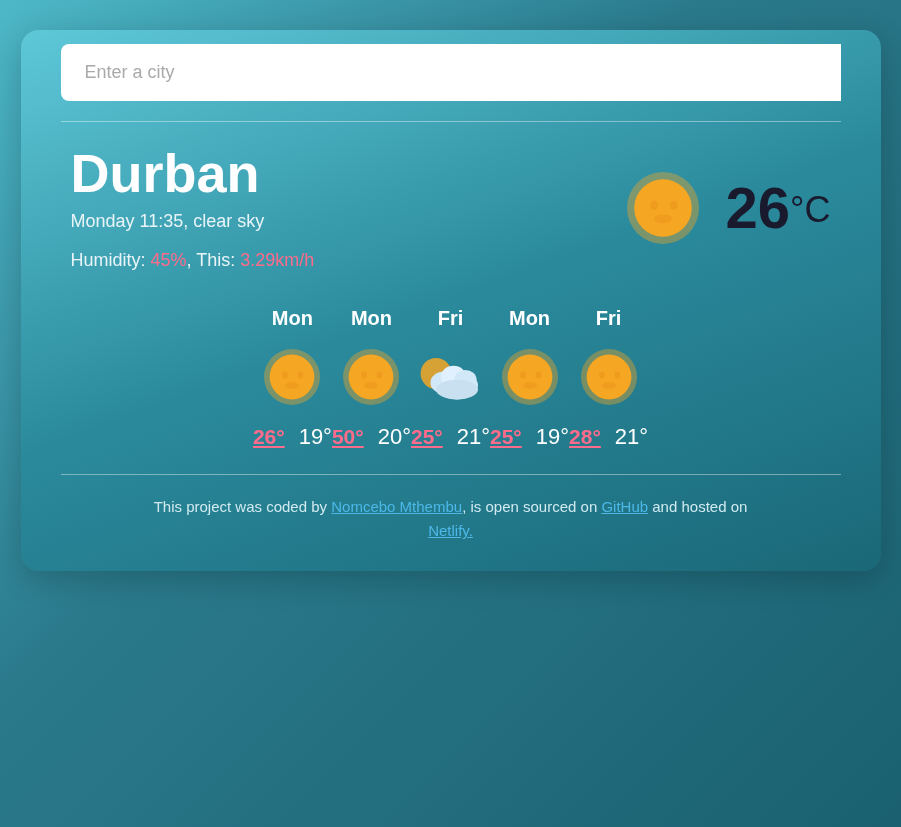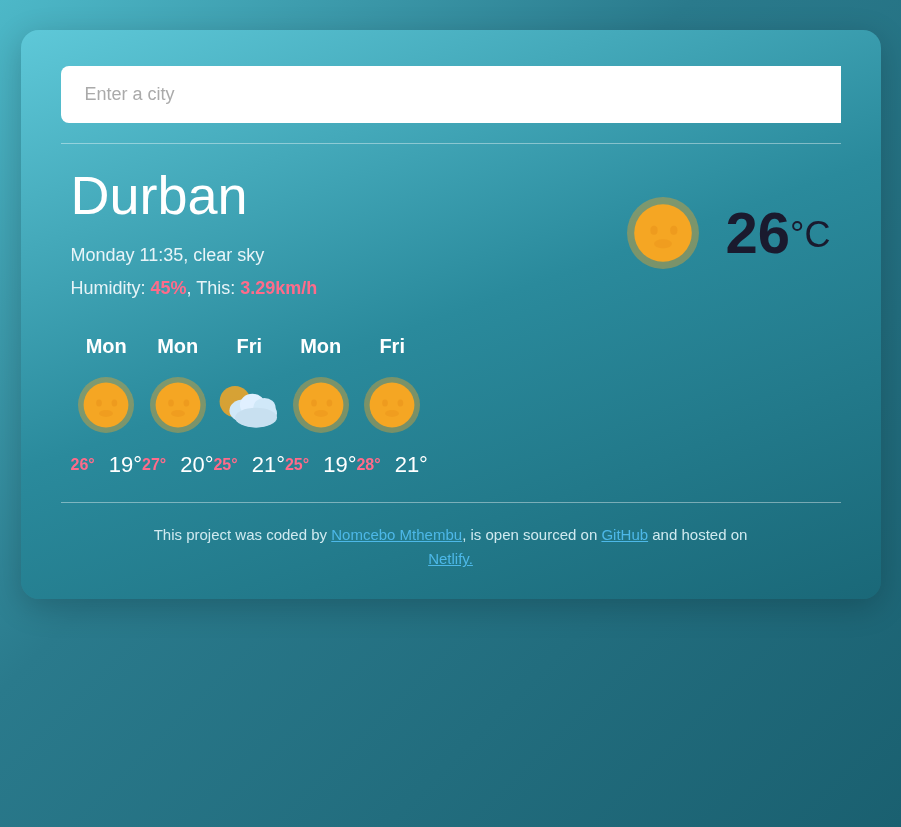--- a/index.html
+++ b/index.html
@@ -11,21 +11,21 @@
       display: flex;
       justify-content: center;
       align-items: flex-start;
       padding: 0;
     }
     .app-container {
       width: 860px;
       margin: 30px auto;
       background: linear-gradient(160deg, #5ec8d8 0%, #2a8a9c 50%, #1a6878 100%);
       border-radius: 18px;
-      padding: 36px 40px 28px;
+      padding: 14px 40px 28px;
       box-shadow: 0 8px 32px rgba(0,0,0,0.2);
     }
     .search-section {
       display: flex;
       gap: 0;
       margin-bottom: 20px;
     }
     .city-input {
       flex: 1;
       padding: 18px 24px;
@@ -58,37 +58,37 @@
     .main-weather {
       display: flex;
       justify-content: space-between;
       align-items: center;
       margin-bottom: 36px;
       padding: 0 10px;
     }
     .weather-left {}
     .city-name {
       font-size: 54px;
-      font-weight: 400;
+      font-weight: 700;
       color: #fff;
       line-height: 1.1;
-      margin-bottom: 20px;
+      margin-bottom: 8px;
     }
     .weather-date {
       font-size: 18px;
       color: #e8f4f8;
-      margin-bottom: 12px;
+      margin-bottom: 18px;
     }
     .weather-stats {
       font-size: 18px;
       color: #e8f4f8;
     }
     .humidity-val, .wind-val {
       color: #ff6b8a;
-      font-weight: 700;
+      font-weight: 400;
     }
     .weather-right {
       display: flex;
       align-items: center;
       gap: 18px;
     }
     .main-icon {
       width: 90px;
       height: 90px;
     }
@@ -99,21 +99,21 @@
       line-height: 1;
     }
     .temp-unit {
       font-size: 36px;
       font-weight: 400;
       color: #1a1a2e;
       vertical-align: super;
     }
     .forecast-section {
       display: flex;
-      justify-content: flex-start;
+      justify-content: center;
       margin-bottom: 24px;
       padding: 0 10px;
     }
     .forecast-day {
       display: flex;
       flex-direction: column;
       align-items: center;
       gap: 12px;
     }
     .day-label {
@@ -124,23 +124,24 @@
     .forecast-icon {
       width: 70px;
       height: 70px;
     }
     .temp-row {
       display: flex;
       gap: 14px;
       align-items: center;
     }
     .temp-high {
-      font-size: 16px;
+      font-size: 21px;
       font-weight: 700;
       color: #ff6b8a;
+      text-decoration: underline;
     }
     .temp-low {
       font-size: 22px;
       color: #fff;
     }
     .footer-divider {
       border: none;
       border-top: 1px solid rgba(255,255,255,0.4);
       margin: 10px 0 20px;
     }
@@ -216,21 +217,21 @@
     <div class="forecast-day">
       <span class="day-label">Mon</span>
       <svg class="forecast-icon sun-svg" viewBox="0 0 100 100">
         <circle class="glow" cx="50" cy="50" r="40"></circle>
         <circle class="sun-body" cx="50" cy="50" r="32"></circle>
         <ellipse cx="40" cy="47" rx="4" ry="5" fill="#e8901a" opacity="0.5"></ellipse>
         <ellipse cx="62" cy="47" rx="4" ry="5" fill="#e8901a" opacity="0.5"></ellipse>
         <ellipse cx="50" cy="62" rx="10" ry="5" fill="#e8901a" opacity="0.4"></ellipse>
       </svg>
       <div class="temp-row">
-        <span class="temp-high">27°</span>
+        <span class="temp-high">50°</span>
         <span class="temp-low">20°</span>
       </div>
     </div>
 
     <div class="forecast-day">
       <span class="day-label">Fri</span>
       <svg class="forecast-icon" viewBox="0 0 100 80">
 
         <circle cx="30" cy="35" r="22" fill="#f5a623" opacity="0.85"></circle>
 

